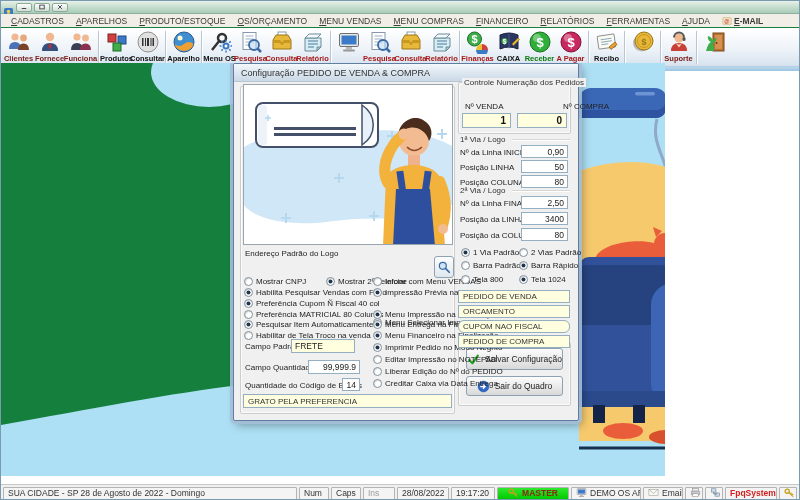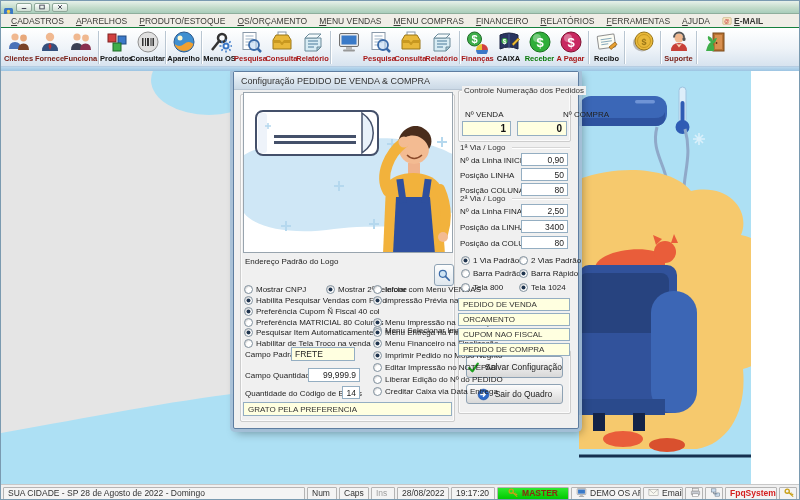--- a/index.html
+++ b/index.html
@@ -31,21 +31,21 @@
     display:flex; align-items:stretch; padding:1px 0 0 2px; border-bottom:1px solid #b6cde2; }
   .tb-sep { width:1px; margin:2px 2px; background:#b9c6d2; box-shadow:1px 0 0 #fff; flex:0 0 auto; }
   .tbbtn { width:31px; flex:0 0 auto; display:flex; flex-direction:column; align-items:center; justify-content:flex-start; padding-top:1px; border-radius:3px; }
   .tbbtn .ico { width:24px; height:24px; }
   .tbbtn .ico svg { width:24px; height:24px; }
   .tbbtn .lbl { font-size:7.5px; font-weight:bold; line-height:9px; white-space:nowrap; }
   .toolbar-edge { position:absolute; left:0; top:66px; width:100%; height:4px;
     background:linear-gradient(180deg,#bcd9ee,#9cc4e2); }
 
   
-  .main { position:absolute; left:0; top:70px; width:750px; height:413px; background:#e5e5e5; overflow:hidden; }
+  .main { position:absolute; left:0; top:62px; width:664px; height:413px; background:#15803d; overflow:hidden; }
   .blue-right { position:absolute; left:560px; top:0; width:240px; height:413px; background:#ade0f4; }
   .blue-blob { position:absolute; left:150px; top:-26px; width:116px; height:70px; border-radius:50%; background:#ade0f4; }
   .bottom-wave { position:absolute; left:0; top:0; width:578px; height:413px; }
   .scene { position:absolute; left:578px; top:0; width:222px; height:413px; }
 
   
   .dialog { position:absolute; left:232px; top:0; width:346px; height:358px;
     background:#f0f0f0; border:1px solid #5e7da0;
     box-shadow:0 0 0 3px rgba(165,192,216,.9), 3px 4px 10px rgba(0,0,0,.35); border-radius:2px; }
   .dlg-title { position:absolute; left:0; top:0; width:100%; height:18px;
@@ -617,36 +617,36 @@
         <div class="radio-row" style="left: 227px; top: 211px;">
           <span class="radio"></span>
           <span class="rlbl">Tela 800</span>
         </div>
         <div class="radio-row" style="left: 285px; top: 211px;">
           <span class="radio checked"></span>
           <span class="rlbl">Tela 1024</span>
         </div>
         <div class="docfld" style="left: 224px; top: 226px; width: 112px; height: 13px;">PEDIDO DE VENDA</div>
         <div class="docfld" style="left: 224px; top: 241px; width: 112px; height: 13px;">ORCAMENTO</div>
-        <div class="docfld" style="left: 224px; top: 256px; width: 112px; height: 13px;">CUPOM NAO FISCAL</div>
+        <div class="docfld" style="left: 224px; top: 256px; width: 112px; height: 13px; border-radius: 6px;">CUPOM NAO FISCAL</div>
         <div class="docfld" style="left: 224px; top: 271px; width: 112px; height: 13px;">PEDIDO DE COMPRA</div>
       </div>
   </div>
 
   <div class="statusbar" id="statusbar">
       <div class="seg city">
         <span>SUA CIDADE - SP 28 de Agosto de 2022 - Domingo</span>
       </div>
       <div class="seg" style="width: 30px;">
         <span>Num</span>
       </div>
       <div class="seg" style="width: 30px;">
         <span>Caps</span>
       </div>
-      <div class="seg dim" style="width: 24px;">
+      <div class="seg dim" style="width: 32px;">
         <span>Ins</span>
       </div>
       <div class="seg" style="width: 52px;">
         <span>28/08/2022</span>
       </div>
       <div class="seg" style="width: 44px;">
         <span>19:17:20</span>
       </div>
       <div class="seg master" style="width: 72px;">
         <span><svg viewBox="0 0 24 24" width="11" height="11">

